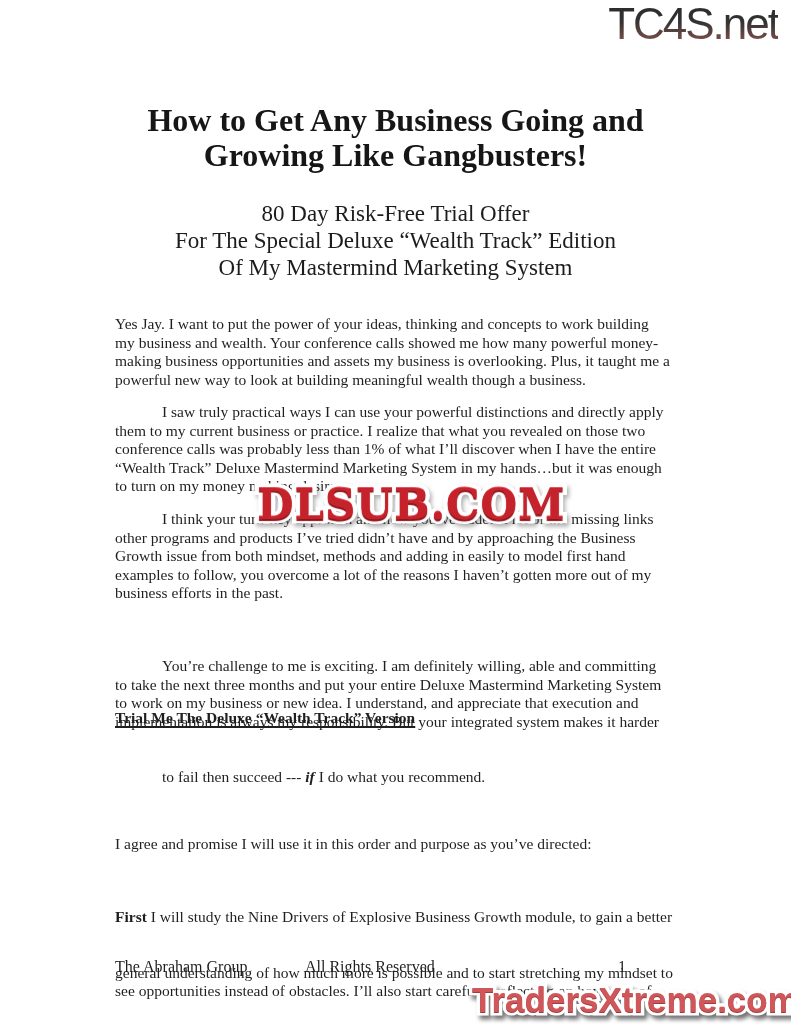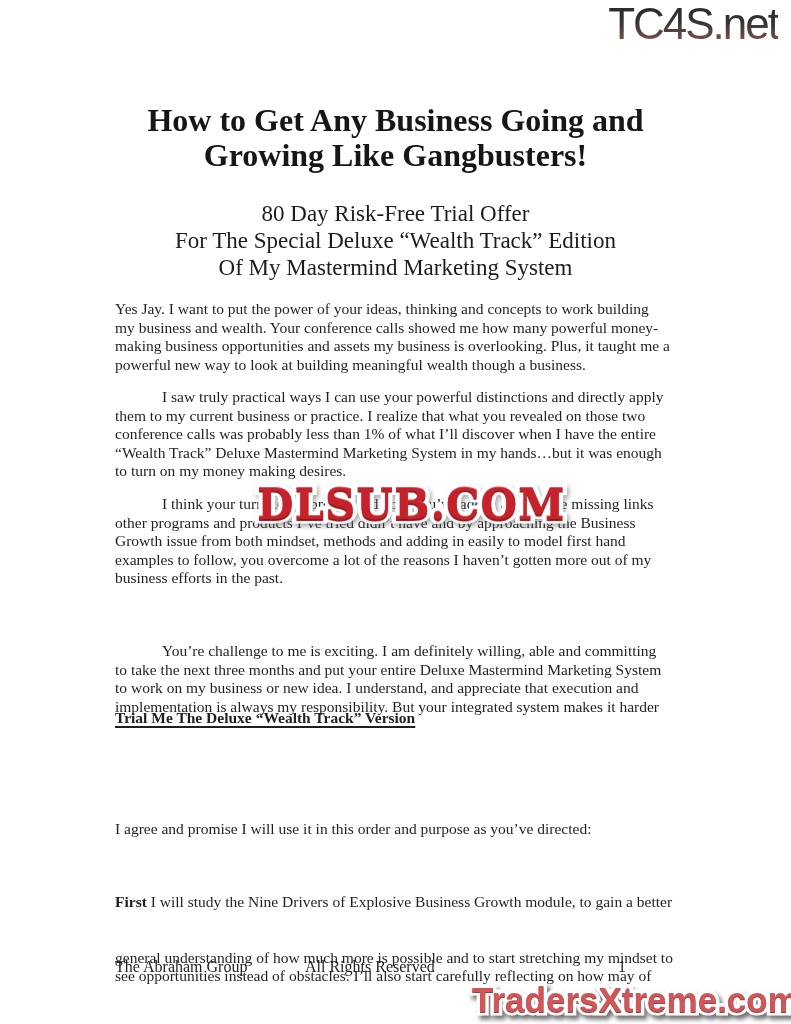--- a/index.html
+++ b/index.html
@@ -21,21 +21,21 @@
     position:absolute;top:88px;left:0;right:0;text-align:center;
     font-size:32px;font-weight:700;line-height:35px;color:#161616;
     white-space:pre;
     margin-top:15px;
   }
   .subtitle{
     position:absolute;top:200px;left:0;right:0;text-align:center;
     font-size:23px;line-height:27px;color:#1c1c1c;white-space:pre;
   }
   
-  .para{position:absolute;left:115px;width:620px;font-size:15.5px;line-height:18.5px;white-space:pre;}
+  .para{position:absolute;left:115px;width:620px;font-size:15.5px;line-height:18.5px;white-space:pre;margin-top:15px;}
   .indent{text-indent:47px;}
   .p1{top:300px;} .p2{top:388px;} .p3{top:495px;} .p4{top:605px;}
   .p5{top:747px;} .p6{top:820px;} .p7{top:856px;}
   .h2{
     position:absolute;left:115px;top:709px;
     font-size:15.5px;font-weight:700;line-height:18.5px;
     text-decoration:underline;text-decoration-thickness:1.5px;text-underline-offset:3px;
   }
   .em-if{font-weight:700;font-style:italic;}
   .bold{font-weight:700;}
@@ -100,20 +100,21 @@
 other programs and products I’ve tried didn’t have and by approaching the Business
 Growth issue from both mindset, methods and adding in easily to model first hand
 examples to follow, you overcome a lot of the reasons I haven’t gotten more out of my
 business efforts in the past.</div>
 
   <div class="para p4 indent">
     <div class="bodyline">You’re challenge to me is exciting. I am definitely willing, able and committing
 to take the next three months and put your entire Deluxe Mastermind Marketing System
 to work on my business or new idea. I understand, and appreciate that execution and
 implementation is always my responsibility. But your integrated system makes it harder</div>
+    <div class="bodyline"><span>to fail then succeed --- </span><span class="em-if">if</span><span> I do what you recommend.</span></div>
   </div>
 
   <div class="h2">Trial Me The Deluxe “Wealth Track” Version</div>
 
 
   <div class="para p6">I agree and promise I will use it in this order and purpose as you’ve directed:</div>
 
   <div class="para p7">
     <div class="bodyline"><b class="bold">First</b><span> I will study the Nine Drivers of Explosive Business Growth module, to gain a better</span></div>
     <div class="bodyline">general understanding of how much more is possible and to start stretching my mindset to

